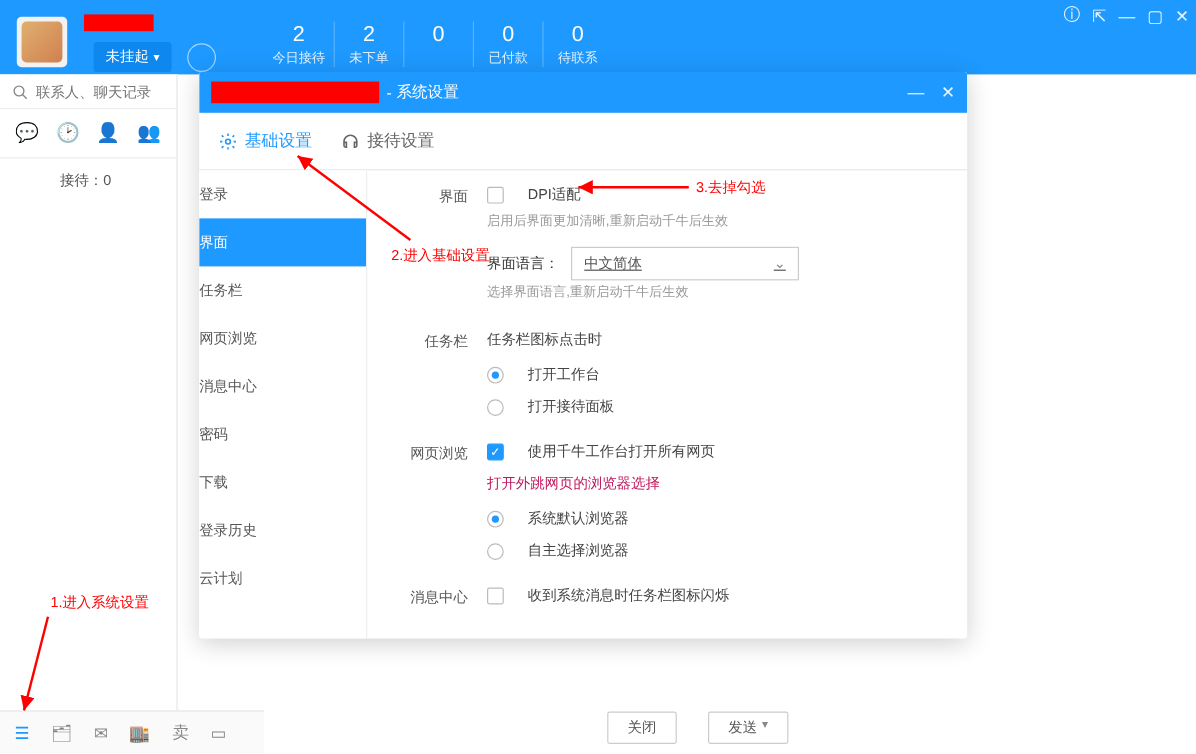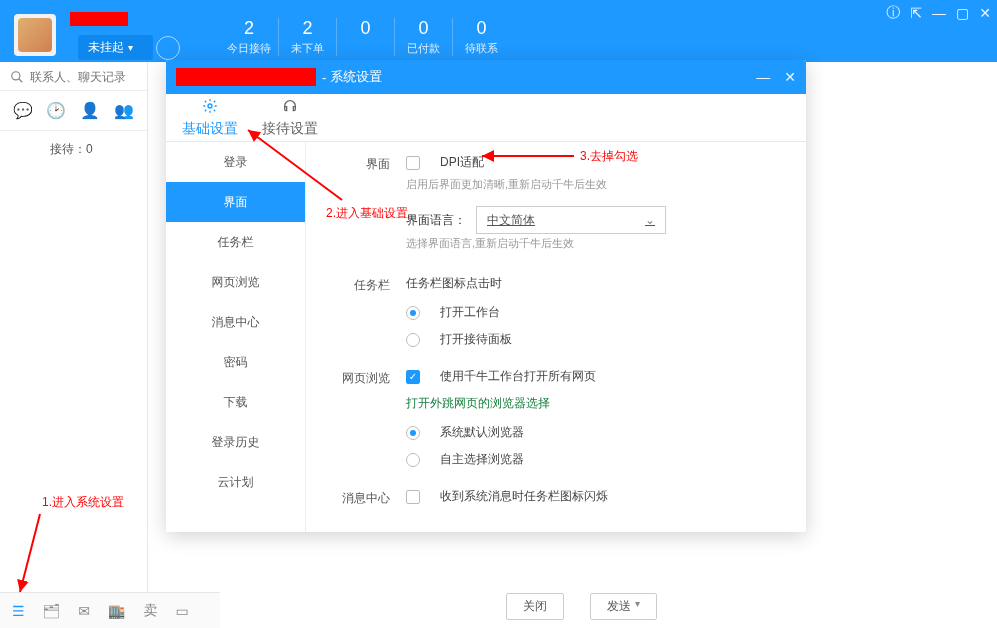--- a/index.html
+++ b/index.html
@@ -8,21 +8,21 @@
   
   .main-header {
     background: #1e99ff;
     height: 62px;
     position: relative;
     color: #fff;
   }
   .avatar { position: absolute; left: 14px; top: 14px; width: 42px; height: 42px; background: #f2f2f2; border-radius: 4px; }
   .avatar::after { content:""; position:absolute; left:4px; top:4px; width:34px; height:34px; background: linear-gradient(135deg,#e0b070,#d08050); border-radius:4px; }
   .red-bar { position:absolute; left:70px; top:12px; width:58px; height:14px; background:#ff0000; }
-  .status-btn { position:absolute; left:78px; top:35px; background:#0e88ee; color:#fff; font-size:12px; border:none; padding:4px 20px 4px 10px; border-radius:3px; cursor:pointer; display:flex; align-items:center; gap:4px;}
+  .status-btn { position:absolute; left:78px; top:35px; background:#0e88ee; color:#fff; font-size:12px; border:none; padding:4px 10px 4px 10px; border-radius:3px; cursor:pointer; display:flex; align-items:center; gap:4px;}
   .status-btn::after { content:"▾"; font-size:10px; }
   .header-round { position:absolute; left:156px; top:36px; width:24px; height:24px; border:1px solid rgba(255,255,255,0.6); border-radius:50%; }
 
   .stats { position:absolute; left:220px; top:18px; display:flex; }
   .stat-cell { width:58px; text-align:center; border-left:1px solid rgba(255,255,255,0.25); padding:0 4px;}
   .stat-cell:first-child { border-left:none; }
   .stat-num { font-size:18px; }
   .stat-lbl { font-size:11px; opacity:0.85; margin-top:2px; }
 
   .header-right { position:absolute; right:6px; top:4px; display:flex; gap:10px; align-items:center; }
@@ -64,27 +64,27 @@
     box-shadow: 0 4px 20px rgba(0,0,0,0.18); border-radius:2px; overflow:hidden;
   }
   .dlg-title {
     background:#1e99ff; color:#fff; height:34px; display:flex; align-items:center; padding:0 10px; font-size:13px; position:relative;
   }
   .dlg-title-red { background:#ff0000; width:140px; height:18px; margin-right:6px; }
   .dlg-title-ctrl { position:absolute; right:10px; top:0; height:34px; display:flex; align-items:center; gap:14px; font-size:14px;}
   .dlg-title-ctrl span { cursor:pointer; opacity:0.9; }
 
   .dlg-tabs { display:flex; align-items:center; height:48px; border-bottom:1px solid #e8e8e8; padding:0 16px; gap:24px; font-size:14px; color:#666;}
-  .dlg-tab { display:flex; align-items:center; gap:6px; cursor:pointer;flex-direction:column; }
+  .dlg-tab { display:flex; align-items:center; gap:6px; cursor:pointer; }
   .dlg-tab.active { color:#1e99ff; }
   .dlg-tab svg { width:16px; height:16px; }
 
   .dlg-body { display:flex; height:390px; }
   .dlg-side { width:140px; border-right:1px solid #eee; background:#fff; }
-  .dlg-side-item { height:40px; line-height:40px; text-align:center; font-size:12px; color:#555; cursor:pointer; }
+  .dlg-side-item { height:40px; line-height:40px; text-align:left; font-size:12px; color:#555; cursor:pointer; }
   .dlg-side-item.active { background:#1e99ff; color:#fff; }
 
   .dlg-content { flex:1; padding:12px 20px 10px 20px; overflow:auto; }
   .sect-row { display:flex; margin-bottom:10px; }
   .sect-label { width:64px; text-align:right; color:#555; font-size:12px; padding-top:2px;}
   .sect-body { flex:1; padding-left:16px; }
   .check, .radio { display:flex; align-items:center; gap:20px; font-size:12px; color:#444; margin-bottom:10px; }
   .checkbox-box { width:14px; height:14px; border:1px solid #bbb; border-radius:2px; display:flex; align-items:center; justify-content:center; background:#fff; cursor:pointer;}
   .checkbox-box.checked { background:#1e99ff; border-color:#1e99ff; color:#fff; font-size:10px; }
   .radio-dot { width:14px; height:14px; border:1px solid #bbb; border-radius:50%; display:flex; align-items:center; justify-content:center; cursor:pointer;}
@@ -251,21 +251,21 @@
         </div>
       </div>
 
       <div class="sect-row">
         <div class="sect-label">网页浏览</div>
         <div class="sect-body">
           <div class="check">
               <span class="checkbox-box checked">✓</span>
               <span>使用千牛工作台打开所有网页</span>
             </div>
-          <div style="font-size:12px; color:#15803d; margin:4px 0 12px 0;">打开外跳网页的浏览器选择</div>
+          <div style="font-size:12px; color:#be185d; margin:4px 0 12px 0;">打开外跳网页的浏览器选择</div>
           <div class="radio">
               <span class="radio-dot checked"></span>
               <span>系统默认浏览器</span>
             </div>
           <div class="radio">
               <span class="radio-dot"></span>
               <span>自主选择浏览器</span>
             </div>
         </div>
       </div>

